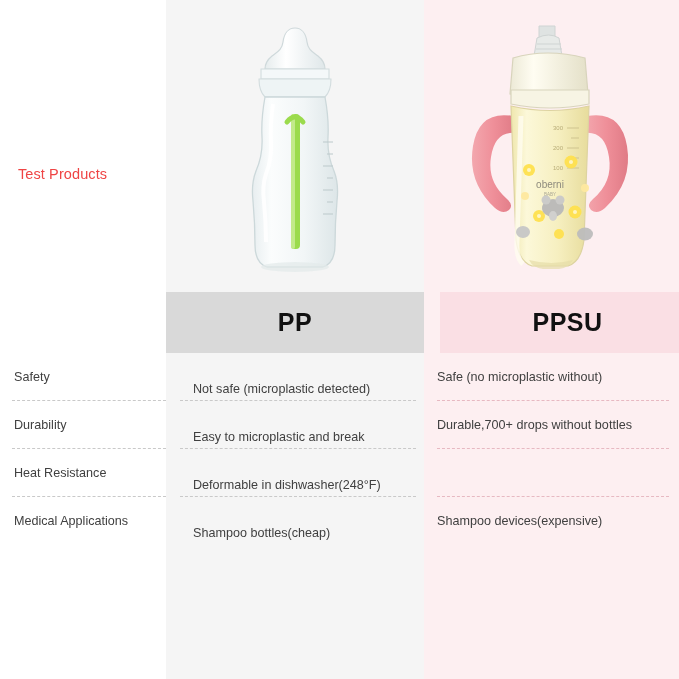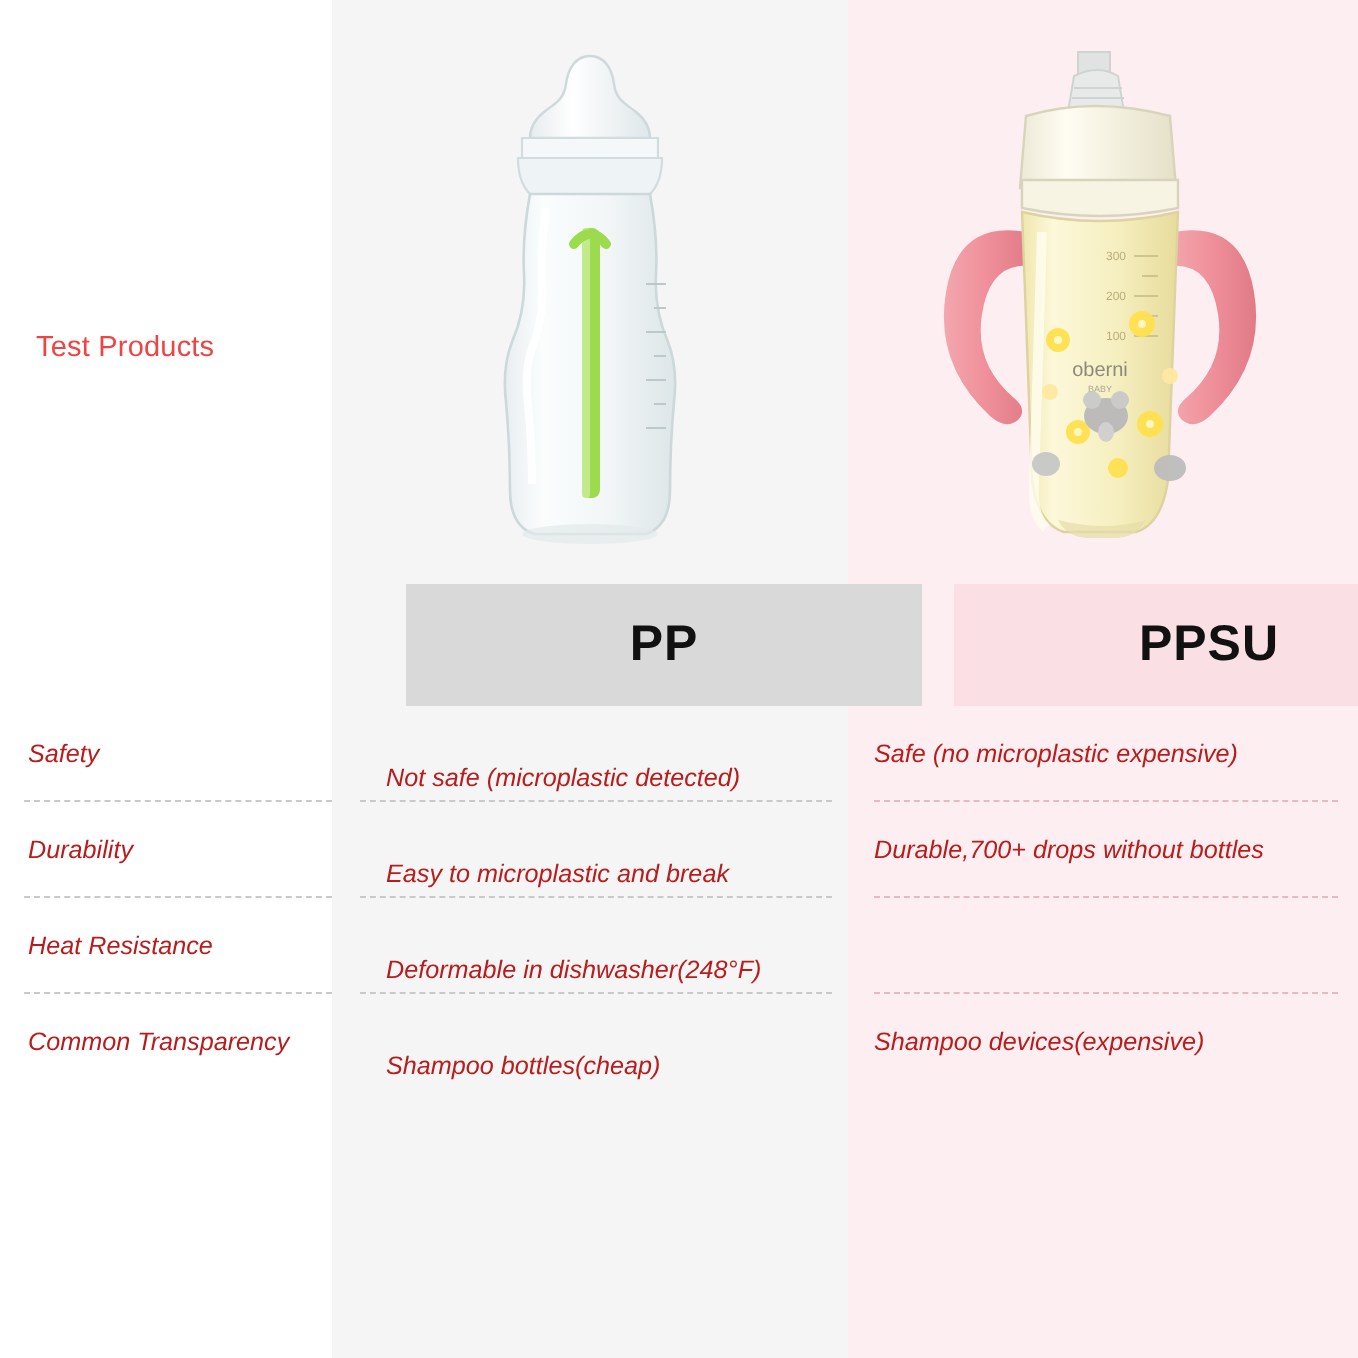--- a/index.html
+++ b/index.html
@@ -57,43 +57,41 @@
   .hdr {
     position: absolute;
     top: 292px; height: 61px;
     display: flex;
     align-items: center;
     justify-content: center;
     font-size: 25px;
     font-weight: bold;
     color: #111;
     letter-spacing: .5px;
-    margin-left: 37px;
   }
   .hdr-pp   { left: 166px; width: 258px; background: #d9d9d9; }
   .hdr-ppsu { left: 440px; width: 255px; background: #fadfe4; }
 
   
   .table {
     position: absolute;
     left: 0; top: 353px;
     width: 679px;
   }
   .trow {
     position: relative;
     height: 48px;
   }
   .cell {
     position: absolute;
     top: 0; height: 48px;
     display: flex;
     align-items: center;
     font-size: 12.6px;
-    color: #b91c1c;
-    font-style: italic;
+    color: #404040;
   }
   .c-label { left: 14px;  width: 150px; }
   .c-pp    { left: 193px; width: 246px; margin-top: 12px; }
   .c-ppsu  { left: 437px; width: 240px; }
 
   
   .dash {
     position: absolute;
     height: 0;
     border-top: 1.4px dashed #c9c9c9;
@@ -245,21 +243,21 @@
   </div>
 
   <div class="hdr hdr-pp">PP</div>
   <div class="hdr hdr-ppsu">PPSU</div>
 
   <div class="table">
 
     <div class="trow">
       <div class="cell c-label">Safety</div>
       <div class="cell c-pp">Not safe (microplastic detected)</div>
-      <div class="cell c-ppsu">Safe (no microplastic expensive)</div>
+      <div class="cell c-ppsu">Safe (no microplastic without)</div>
       <div class="dash dash-left"></div>
       <div class="dash dash-pp"></div>
       <div class="dash dash-ppsu"></div>
     </div>
 
     <div class="trow">
       <div class="cell c-label">Durability</div>
       <div class="cell c-pp">Easy to microplastic and break</div>
       <div class="cell c-ppsu">Durable,700+ drops without bottles</div>
       <div class="dash dash-left"></div>
@@ -270,21 +268,21 @@
 
     <div class="trow">
       <div class="cell c-label">Heat Resistance</div>
       <div class="cell c-pp">Deformable in dishwasher(248°F)</div>
       <div class="dash dash-left"></div>
       <div class="dash dash-pp"></div>
       <div class="dash dash-ppsu"></div>
     </div>
 
     <div class="trow">
-      <div class="cell c-label">Common Transparency</div>
+      <div class="cell c-label">Medical Applications</div>
       <div class="cell c-pp">Shampoo bottles(cheap)</div>
       <div class="cell c-ppsu">Shampoo devices(expensive)</div>
     </div>
 
     <div class="spacer"></div>
   </div>
 
 </div>
 
 </body></html>

